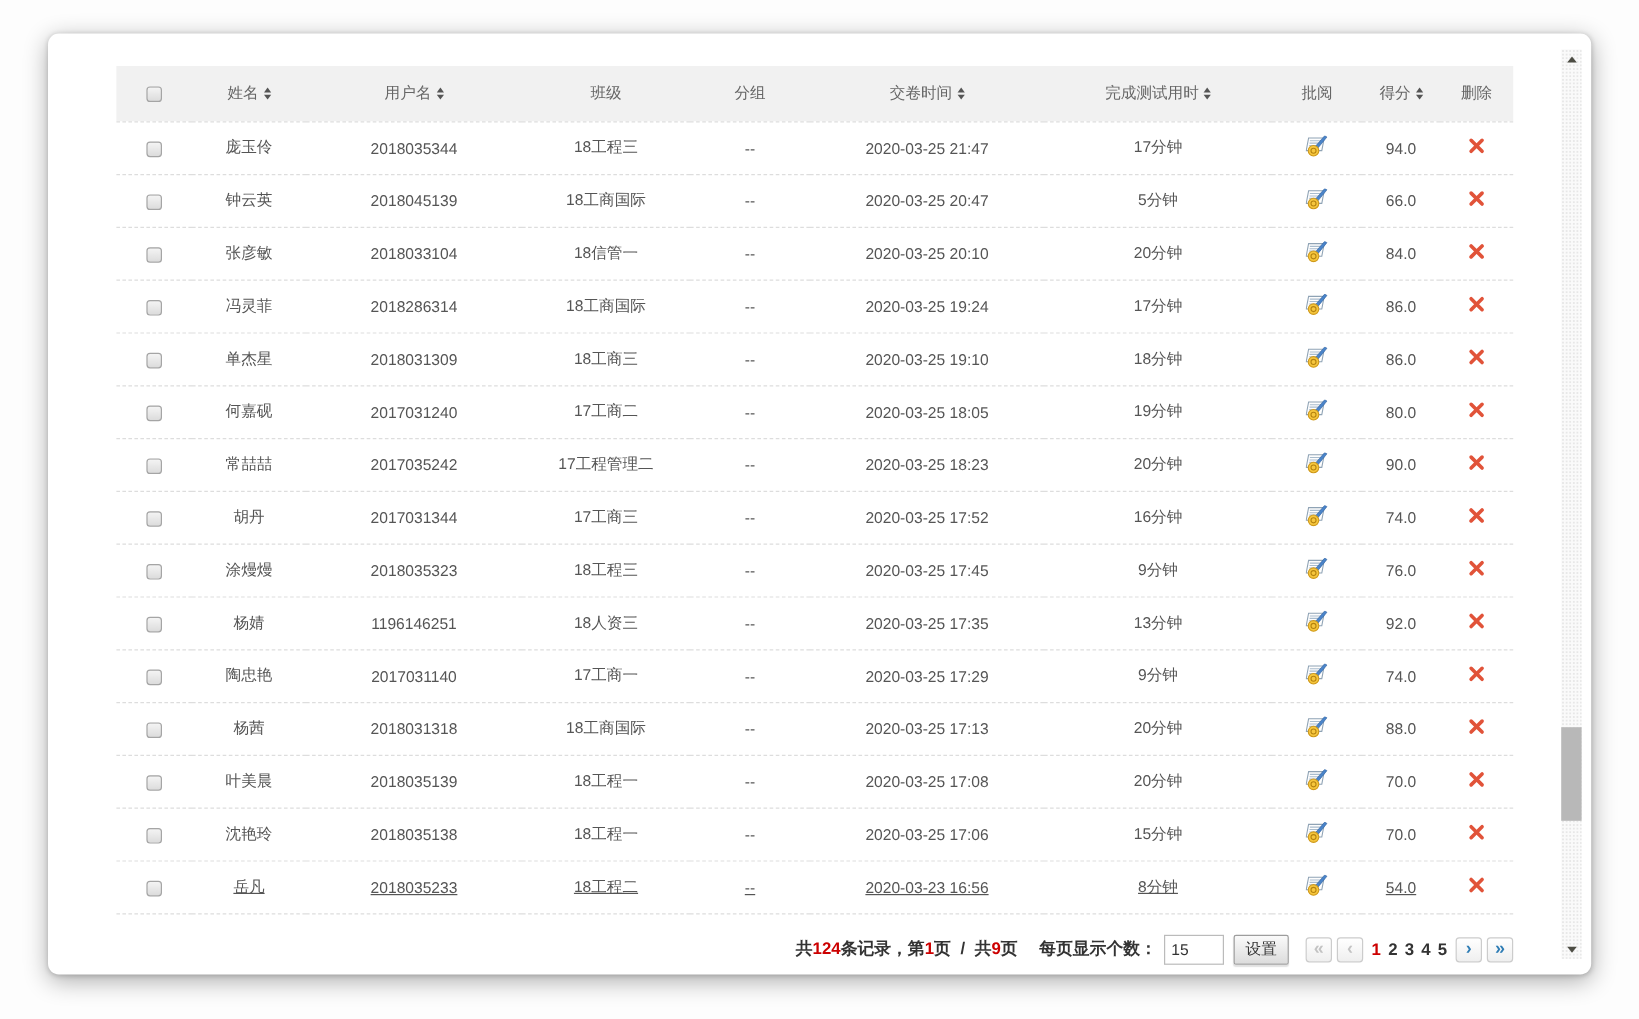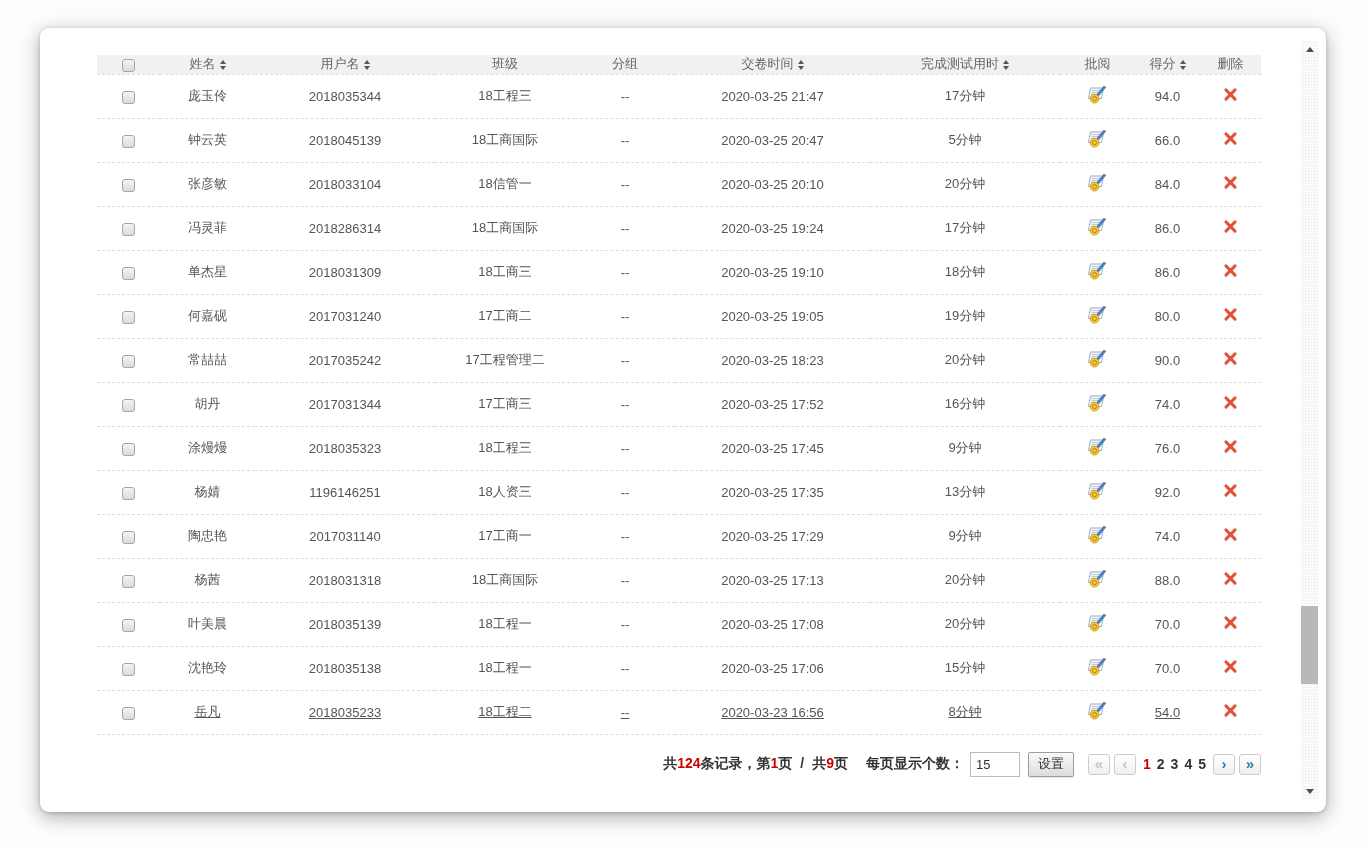--- a/index.html
+++ b/index.html
@@ -6,21 +6,21 @@
   html,body { width:1366px; height:849px; background:#fdfdfd; overflow:hidden;
     font-family:"Liberation Sans","DejaVu Sans",sans-serif; }
   .card { position:absolute; left:40px; top:28px; width:1286px; height:784px;
     background:#fff; border-radius:9px; box-shadow:0 5px 20px rgba(0,0,0,.32), 0 1px 4px rgba(0,0,0,.18); }
   .content { position:absolute; left:57px; top:27px; width:1164px; }
 
   table { width:1164px; border-collapse:collapse; table-layout:fixed; }
   col.c0{width:63px} col.c1{width:95px} col.c2{width:180px} col.c3{width:140px}
   col.c4{width:100px} col.c5{width:195px} col.c6{width:190px} col.c7{width:75px}
   col.c8{width:65px} col.c9{width:61px}
-  thead th { height:19px; background:#f1f1f1; font-weight:normal; font-size:13px;
+  thead th { height:46px; background:#f1f1f1; font-weight:normal; font-size:13px;
     color:#666; text-align:center; vertical-align:middle; white-space:nowrap; }
   tbody td { height:44px; font-size:13px; color:#555; text-align:center;
     vertical-align:middle; border-top:1px dashed #ddd; white-space:nowrap; }
   tbody tr:last-child td { border-bottom:1px dashed #ddd;text-decoration:underline; }
 
   .sort { display:inline-flex; flex-direction:column; gap:2px; margin-left:4px; vertical-align:middle; }
   .sort i { display:block; width:0; height:0; border-left:3.5px solid transparent; border-right:3.5px solid transparent; }
   .sort .up { border-bottom:4px solid #555; }
   .sort .dn { border-top:4px solid #555; }
 
@@ -265,21 +265,21 @@
       </span>
     </td>
   </tr>
 
   <tr>
     <td><input type="checkbox" class="cb" style=""></td>
     <td>何嘉砚</td>
     <td>2017031240</td>
     <td>17工商二</td>
     <td>--</td>
-    <td>2020-03-25 19:05</td>
+    <td>2020-03-25 18:05</td>
     <td>19分钟</td>
     <td>
       <span class="iconbtn">
         <svg width="19" height="18" viewBox="0 0 19 18">
           <path d="M2.5 2 L15.5 2 L13.5 12.5 L0.5 12.5 Z" fill="#fdfdfd" stroke="#8fa3b5" stroke-width="0.9"></path>
           <path d="M3.6 4.3 H13.8 M3.3 6.3 H13.4 M3 8.3 H9" stroke="#a9bccd" stroke-width="0.9" fill="none"></path>
           <path d="M17.8 1.2 L15.9 0.1 L7.6 9.6 L9.6 11.2 Z" fill="#4a84c9" stroke="#2f5f9e" stroke-width="0.5"></path>
           <circle cx="6.6" cy="12.6" r="4.4" fill="#f6c63d" stroke="#cf9a1c" stroke-width="0.9"></circle>
           <circle cx="6.6" cy="12.6" r="2.1" fill="none" stroke="#b5830f" stroke-width="0.9"></circle>
         </svg>

